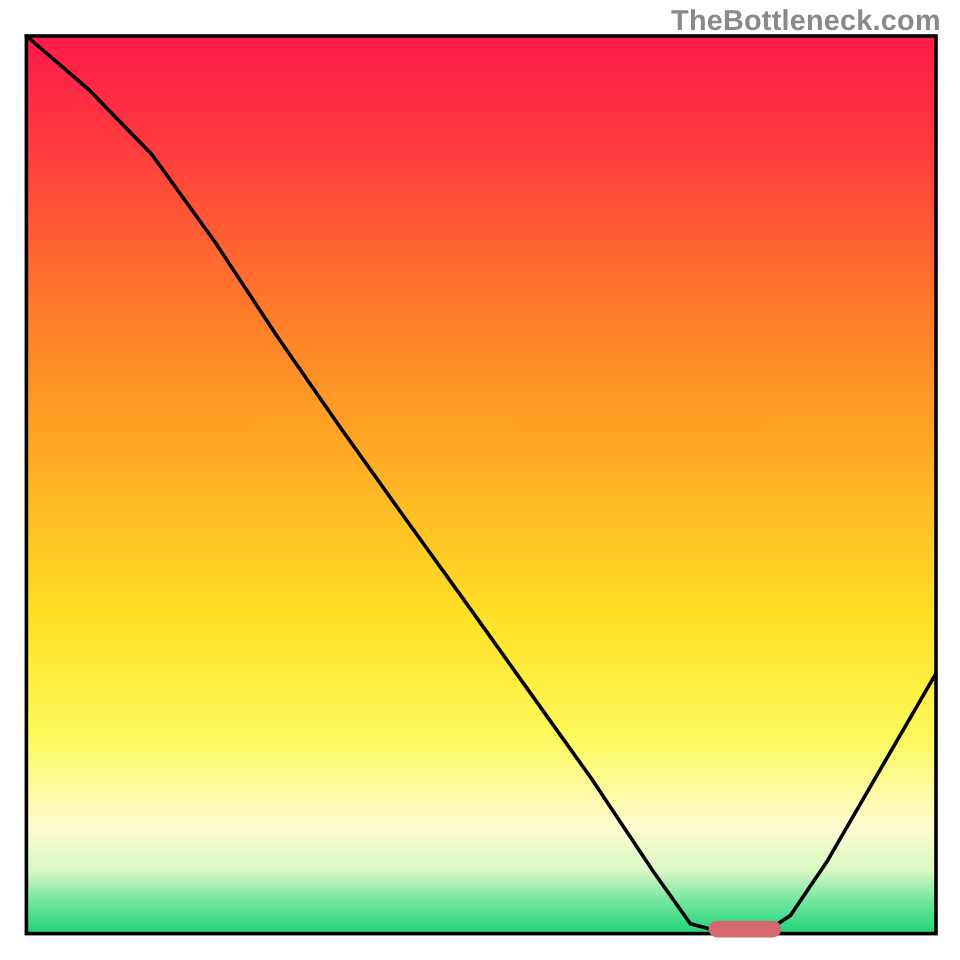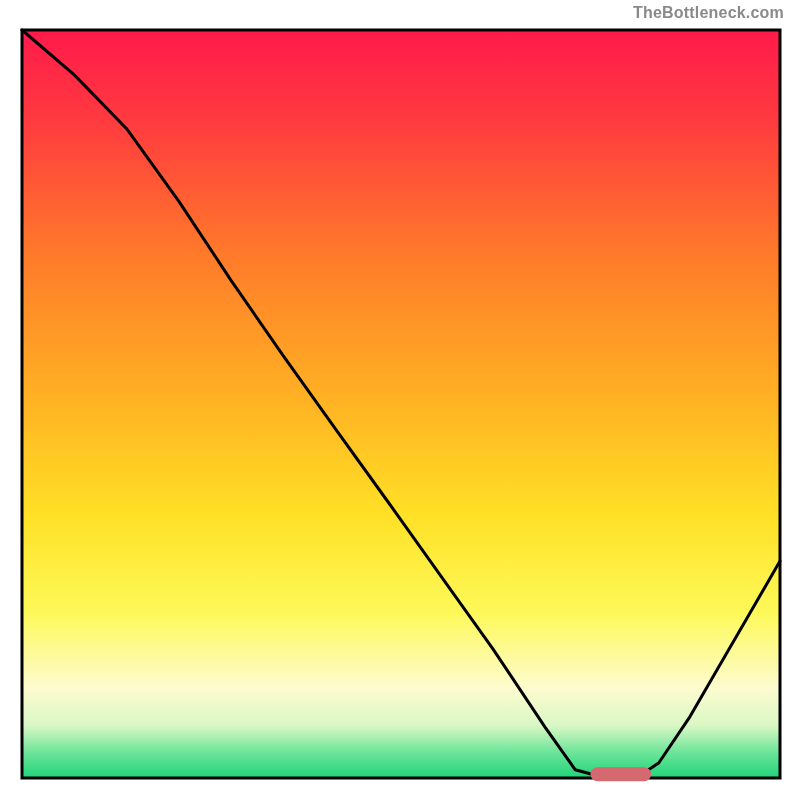--- a/index.html
+++ b/index.html
@@ -12,21 +12,21 @@
   }
   .container {
     position: relative;
     width: 800px;
     height: 800px;
   }
   .watermark {
     position: absolute;
     top: 4px;
     right: 16px;
-    font-size: 16px;
+    font-size: 24px;
     font-weight: 600;
     color: #8a8a8a;
     letter-spacing: 0.2px;
   }
   svg {
     display: block;
   }
 </style>
 </head>
 <body>

